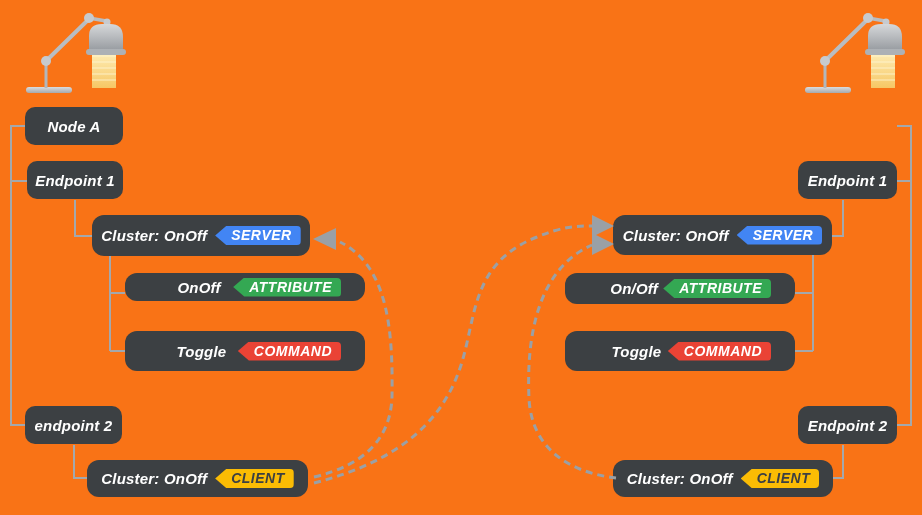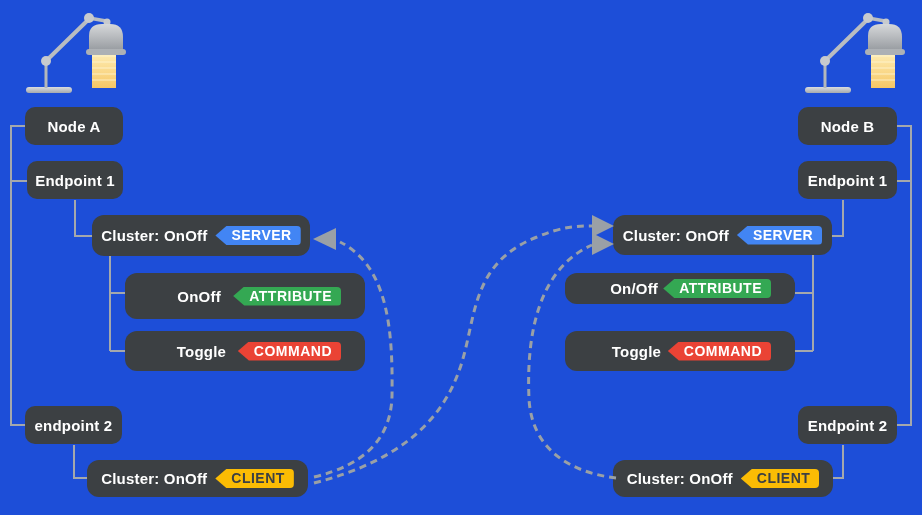--- a/index.html
+++ b/index.html
@@ -1,39 +1,40 @@
 <!DOCTYPE html>
 <html><head>
 <meta charset="utf-8">
 <style>
   html,body{margin:0;padding:0;background:#000;}
   #canvas{
-    position:relative;width:922px;height:515px;background:#1d4ed8;overflow:hidden;
+    position:relative;width:922px;height:515px;background:#f97316;overflow:hidden;
     font-family:"Liberation Sans","DejaVu Sans",sans-serif;
+    font-style:italic;
   }
   .box{
     position:absolute;background:#3C4043;color:#FFFFFF;border-radius:10px;
     display:flex;align-items:center;justify-content:center;
     font-size:15px;font-weight:700;letter-spacing:.2px;box-sizing:border-box;
   }
   .cluster{border-radius:12px;gap:8px;}
   .member{border-radius:12px;display:grid;grid-template-columns:1fr auto;
     align-items:center;padding:0 24px 0 40px;}
   .member .label{text-align:center;}
   .badge{
     display:inline-block;height:19px;line-height:19px;font-size:14px;font-weight:700;
     letter-spacing:.5px;padding:0 9px 0 16px;border-radius:4px;
     clip-path:polygon(11px 0,100% 0,100% 100%,11px 100%,0 50%);
     white-space:nowrap;
   }
   
   #node-a{left:25px;top:107px;width:98px;height:38px;}
   #endpoint1-a{left:27px;top:161px;width:96px;height:38px;}
   #cluster-server-a{left:92px;top:215px;width:218px;height:41px;}
-  #attr-a{left:125px;top:273px;width:240px;height:46px;}
+  #attr-a{left:125px;top:273px;width:240px;height:28px;}
   #cmd-a{left:125px;top:331px;width:240px;height:40px;}
   #endpoint2-a{left:25px;top:406px;width:97px;height:38px;}
   #cluster-client-a{left:87px;top:460px;width:221px;height:37px;}
   #node-b{left:798px;top:107px;width:99px;height:38px;}
   #endpoint1-b{left:798px;top:161px;width:99px;height:38px;}
   #cluster-server-b{left:613px;top:215px;width:219px;height:40px;}
   #attr-b{left:565px;top:273px;width:230px;height:31px;}
   #cmd-b{left:565px;top:331px;width:230px;height:40px;}
   #endpoint2-b{left:798px;top:406px;width:99px;height:38px;}
   #cluster-client-b{left:613px;top:460px;width:220px;height:37px;}
@@ -110,23 +111,20 @@
     <span class="badge" style="background: rgb(234, 67, 53); color: rgb(255, 255, 255);">COMMAND</span>
   </div>
   <div class="box" id="endpoint2-a">
     <span>endpoint 2</span>
   </div>
   <div class="box cluster" id="cluster-client-a">
     <span>Cluster: OnOff</span>
     <span class="badge" style="background: rgb(251, 188, 4); color: rgb(60, 64, 67);">CLIENT</span>
   </div>
 
-  <div class="box" id="node-b">
-    <span>Node B</span>
-  </div>
   <div class="box" id="endpoint1-b">
     <span>Endpoint 1</span>
   </div>
   <div class="box cluster" id="cluster-server-b">
     <span>Cluster: OnOff</span>
     <span class="badge" style="background: rgb(66, 133, 244); color: rgb(255, 255, 255);">SERVER</span>
   </div>
   <div class="box member" id="attr-b">
     <span class="label">On/Off</span>
     <span class="badge" style="background: rgb(52, 168, 83); color: rgb(255, 255, 255);">ATTRIBUTE</span>

